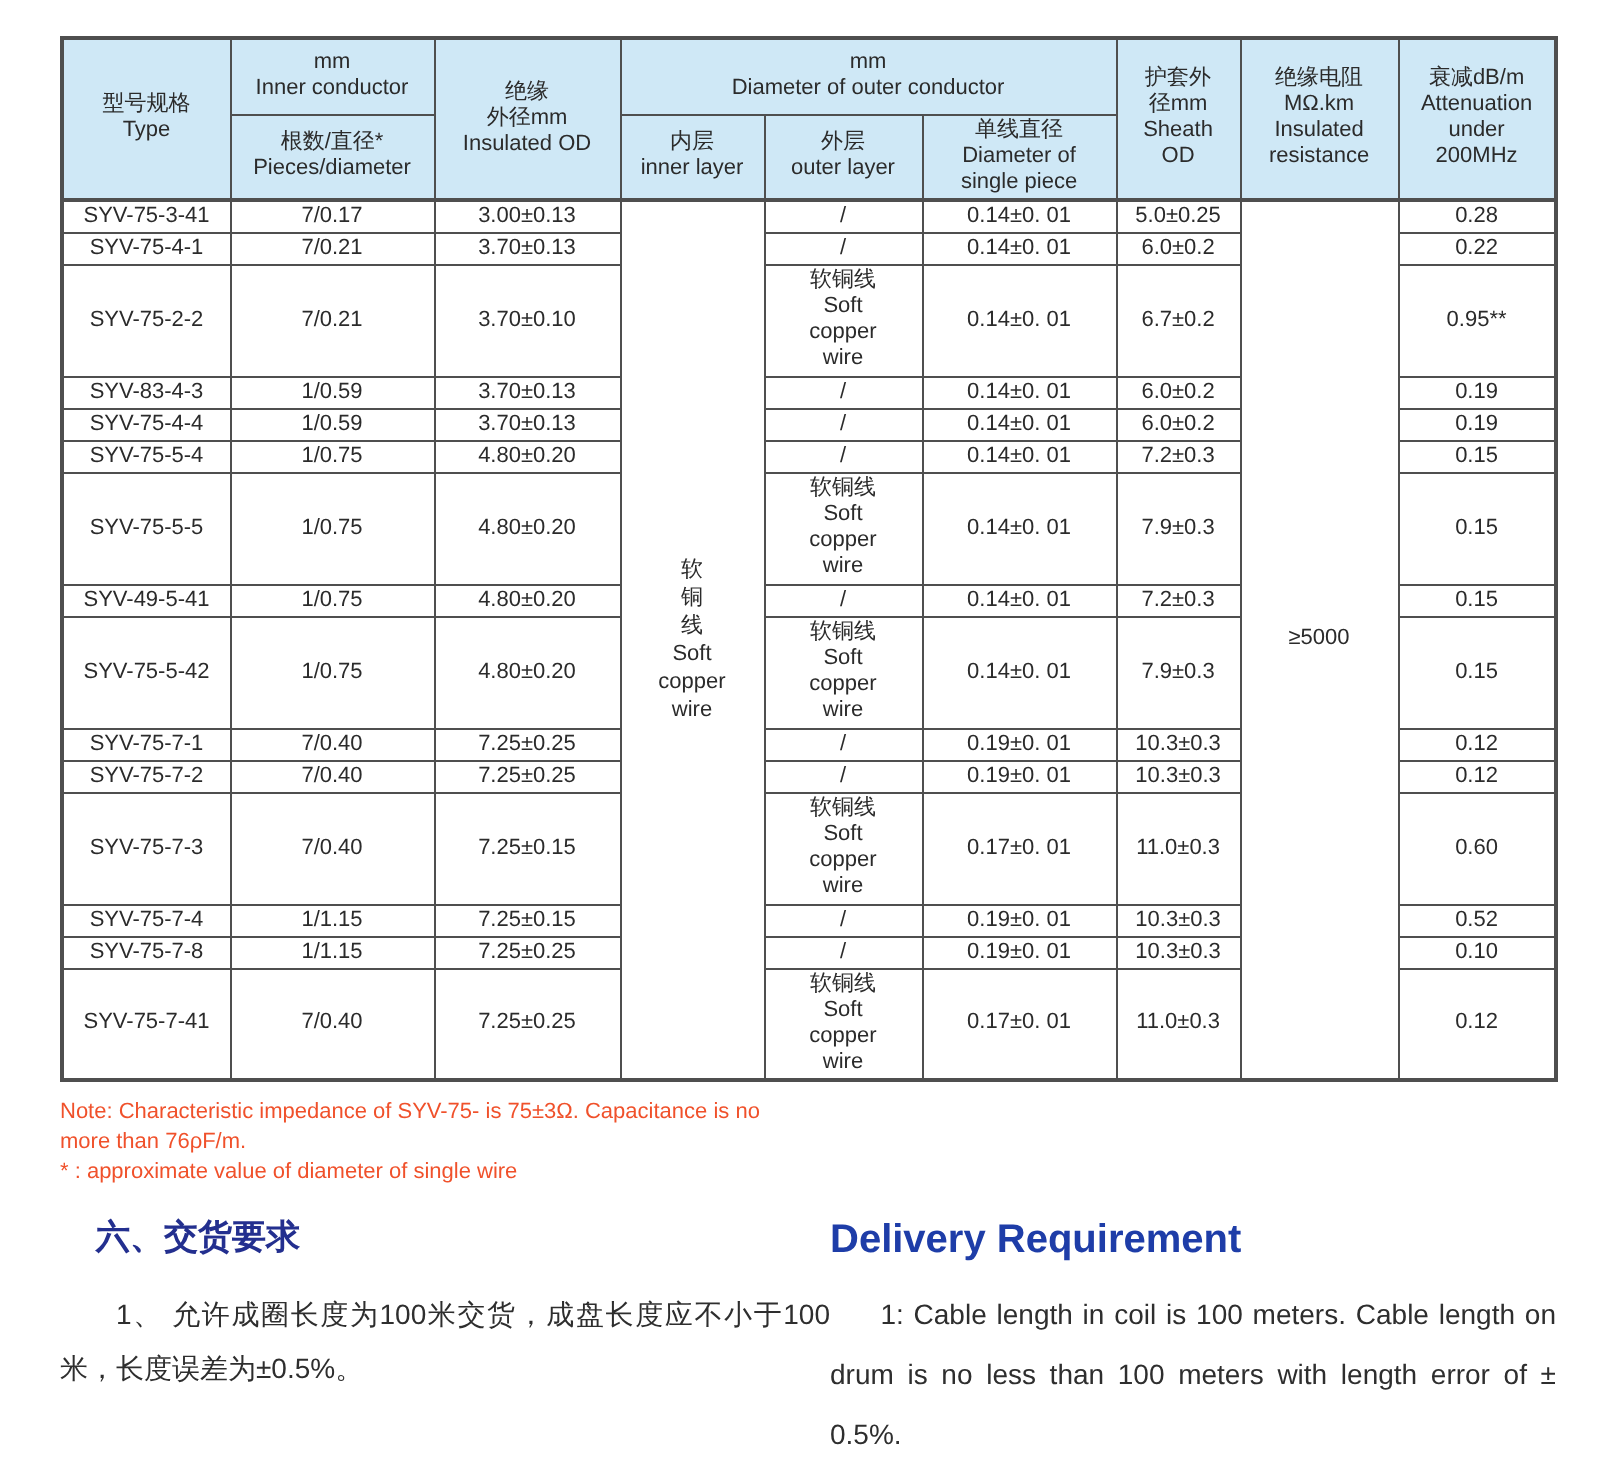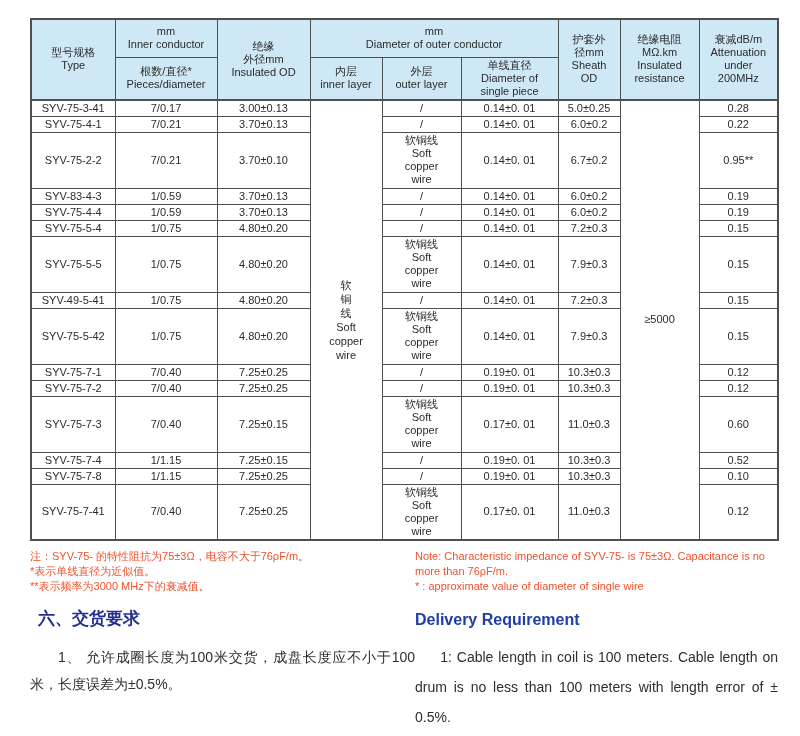--- a/index.html
+++ b/index.html
@@ -48,25 +48,25 @@
   .note-line{
     color:var(--note-red);
     font-size:11px;line-height:15px;margin:0;
   }
 
   
   .sections-row{position:absolute;left:30px;top:608px;width:748px;display:flex;}
   .section-cn{width:385px;}
   .section-en{width:363px;}
   .section-cn h2{
-    margin:0 0 14px 8px;font-size:17px;line-height:22px;
+    margin:0 0 14px 18px;font-size:17px;line-height:22px;
     color:var(--heading-blue-cn);font-weight:bold;
   }
   .section-en h2{
-    margin:0 0 10px 0;font-size:16px;line-height:24px;
+    margin:0 0 10px 0;font-size:20px;line-height:24px;
     color:var(--heading-blue-en);font-weight:bold;
   }
   .section-cn p{
     margin:0;font-size:14px;line-height:27px;
     text-indent:2em;text-align:justify;color:#2e2e2e;
   }
   .section-en p{
     margin:0;font-size:14px;line-height:30px;
     text-indent:1.8em;text-align:justify;color:#2e2e2e;
   }
@@ -279,25 +279,20 @@
 copper
 wire</td>
         <td>0.17±0. 01</td>
         <td>11.0±0.3</td>
         <td>0.12</td>
       </tr>
     </tbody>
   </table>
 
   <div class="notes-row">
-    <div class="notes-cn">
-      <p class="note-line">注：SYV-75- 的特性阻抗为75±3Ω，电容不大于76ρF/m。</p>
-      <p class="note-line">*表示单线直径为近似值。</p>
-      <p class="note-line">**表示频率为3000 MHz下的衰减值。</p>
-    </div>
     <div class="notes-en">
       <p class="note-line">Note: Characteristic impedance of SYV-75- is 75±3Ω. Capacitance is no more than 76ρF/m.</p>
       <p class="note-line">* : approximate value of diameter of single wire</p>
     </div>
   </div>
 
   <div class="sections-row">
     <div class="section-cn">
       <h2>六、交货要求</h2>
       <p>1、 允许成圈长度为100米交货，成盘长度应不小于100米，长度误差为±0.5%。</p>

